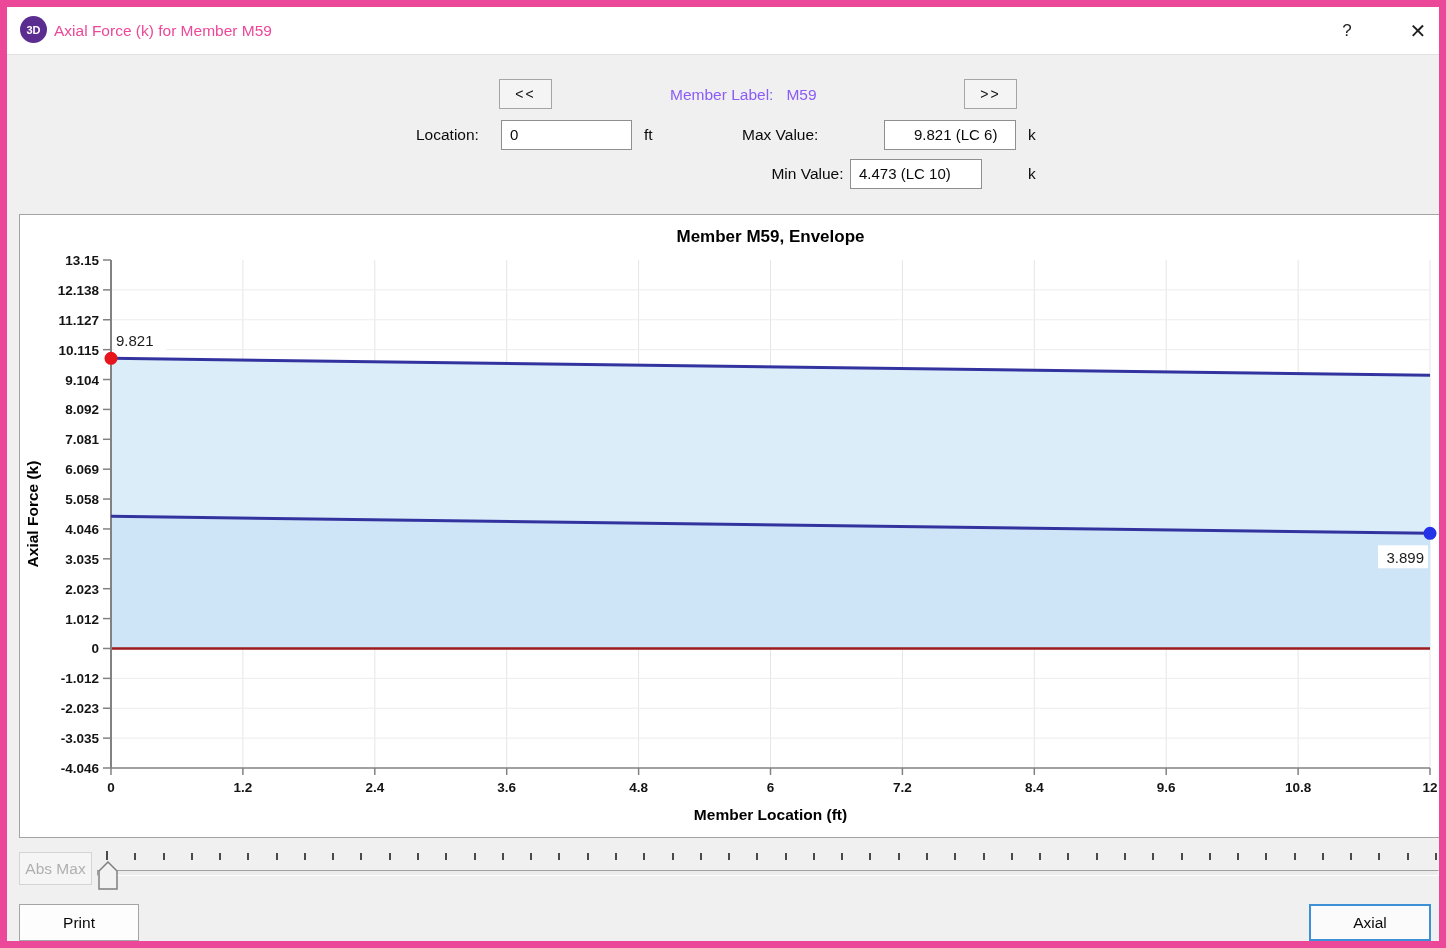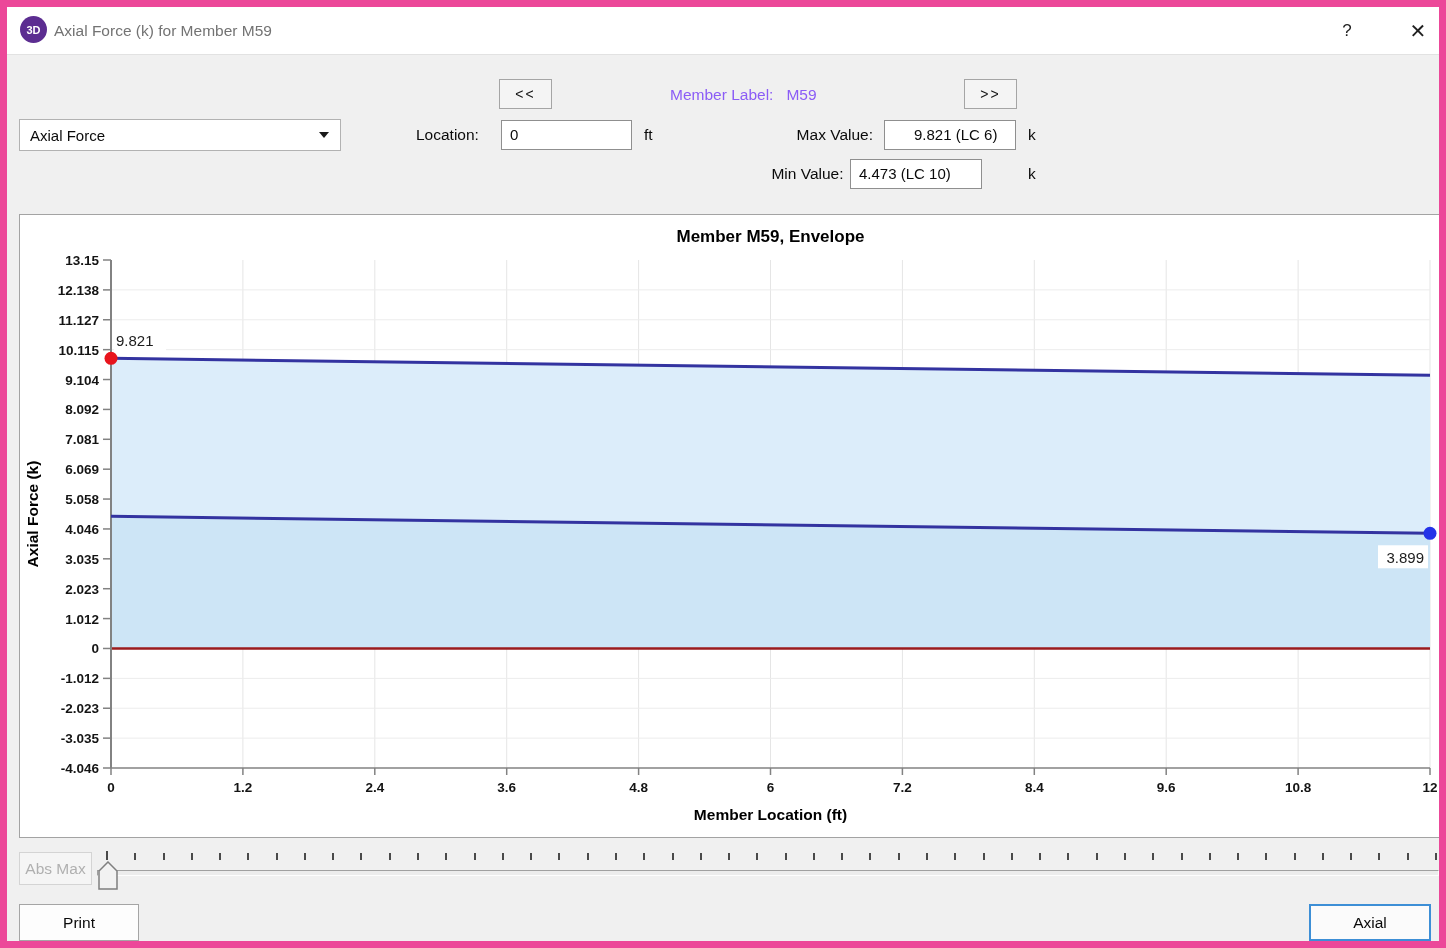--- a/index.html
+++ b/index.html
@@ -6,21 +6,21 @@
   html,body { background:#d0d0d0; font-family:"Liberation Sans",sans-serif; }
   #window {
     position:relative; width:1446px; height:948px;
     background:#f0f0f0; border:7px solid #ec4899; overflow:hidden;
   }
   
   #titlebar { position:absolute; left:0; top:0; width:1444px; height:48px; background:#ffffff; border-bottom:1px solid #e2e2e2; }
   #app-icon { position:absolute; left:13px; top:9px; width:27px; height:27px; border-radius:50%;
     background:#5c2d91; color:#fff; font-size:11px; font-weight:700;
     display:flex; align-items:center; justify-content:center; }
-  #title-text { position:absolute; left:47px; top:0; height:60px; line-height:48px; font-size:15.5px; color:#737373; }
+  #title-text { position:absolute; left:47px; top:0; height:60px; line-height:48px; font-size:15.5px; color:#ec4899; }
   .titlebar-btn { position:absolute; top:0; height:48px; display:flex; align-items:center; justify-content:center; color:#1f1f1f; cursor:default; }
   #help-btn { left:1320px; width:40px; font-size:17px; }
   #close-btn { left:1388px; width:46px; font-size:20px; font-weight:300; }
   
   .combo { position:absolute; width:322px; height:32px; background:#fff; border:1px solid #b2b2b2;
     display:flex; align-items:center; padding:0 10px; font-size:15px; color:#0a0a0a; }
   .combo .arrow { position:absolute; right:11px; top:12px; width:0; height:0;
     border-left:5px solid transparent; border-right:5px solid transparent; border-top:6px solid #1a1a1a; }
   #combo-result { left:12px; top:72px; }
   #combo-force  { left:12px; top:112px; }
@@ -29,21 +29,21 @@
   #btn-prev { left:492px; }
   #btn-next { left:957px; }
   .ctl-label { position:absolute; font-size:15.5px; color:#0a0a0a; height:30px; line-height:30px; }
   .ctl-input { position:absolute; height:30px; background:#fff; border:1px solid #8f8f8f;
     font-size:15px; color:#0a0a0a; padding:0 8px; line-height:28px; }
   #member-label-row { position:absolute; left:663px; top:73px; height:30px; line-height:30px; font-size:15.5px; color:#8b5cf6; }
   #member-label-row span.val { margin-left:13px; }
   #lbl-location { left:409px; top:113px; }
   #inp-location { left:494px; top:113px; width:131px; }
   #unit-ft { left:637px; top:113px; }
-  #lbl-max { left:735px; top:113px; width:131px; text-align:right; }
+  #lbl-max { left:735px; top:113px; width:131px; text-align:left; }
   #inp-max { left:877px; top:113px; width:132px;padding-left:29px; }
   #unit-k1 { left:1021px; top:113px; }
   #lbl-min { left:735px; top:152px; width:131px; text-align:center; }
   #inp-min { left:843px; top:152px; width:132px; }
   #unit-k2 { left:1021px; top:152px; }
   
   #chart-panel { position:absolute; left:12px; top:207px; width:1421px; height:624px; background:#fff; border:1px solid #a3a3a3; }
   #chart-svg { position:absolute; left:0; top:0; }
   .tick-label { font-family:"Liberation Sans",sans-serif; font-size:13.5px; font-weight:700; fill:#141414; }
   .chart-title { font-family:"Liberation Sans",sans-serif; font-size:17px; font-weight:700; fill:#000; }
@@ -69,24 +69,20 @@
 
 <div id="window">
 
   <div id="titlebar">
     <div id="app-icon" style="background: rgb(92, 45, 145);">3D</div>
     <div id="title-text">Axial Force (k) for Member M59</div>
     <div id="help-btn" class="titlebar-btn">?</div>
     <div id="close-btn" class="titlebar-btn">✕</div>
   </div>
 
-  <div id="combo-force" class="combo">
-    <span>Axial Force</span>
-    <span class="arrow"></span>
-  </div>
 
   <div id="btn-prev" class="nav-btn">&lt;&lt;</div>
   <div id="member-label-row">
     <span>Member Label:</span><span class="val">M59</span>
   </div>
   <div id="btn-next" class="nav-btn">&gt;&gt;</div>
 
   <div id="lbl-location" class="ctl-label">Location:</div>
   <div id="inp-location" class="ctl-input">0</div>
   <div id="unit-ft" class="ctl-label">ft</div>

